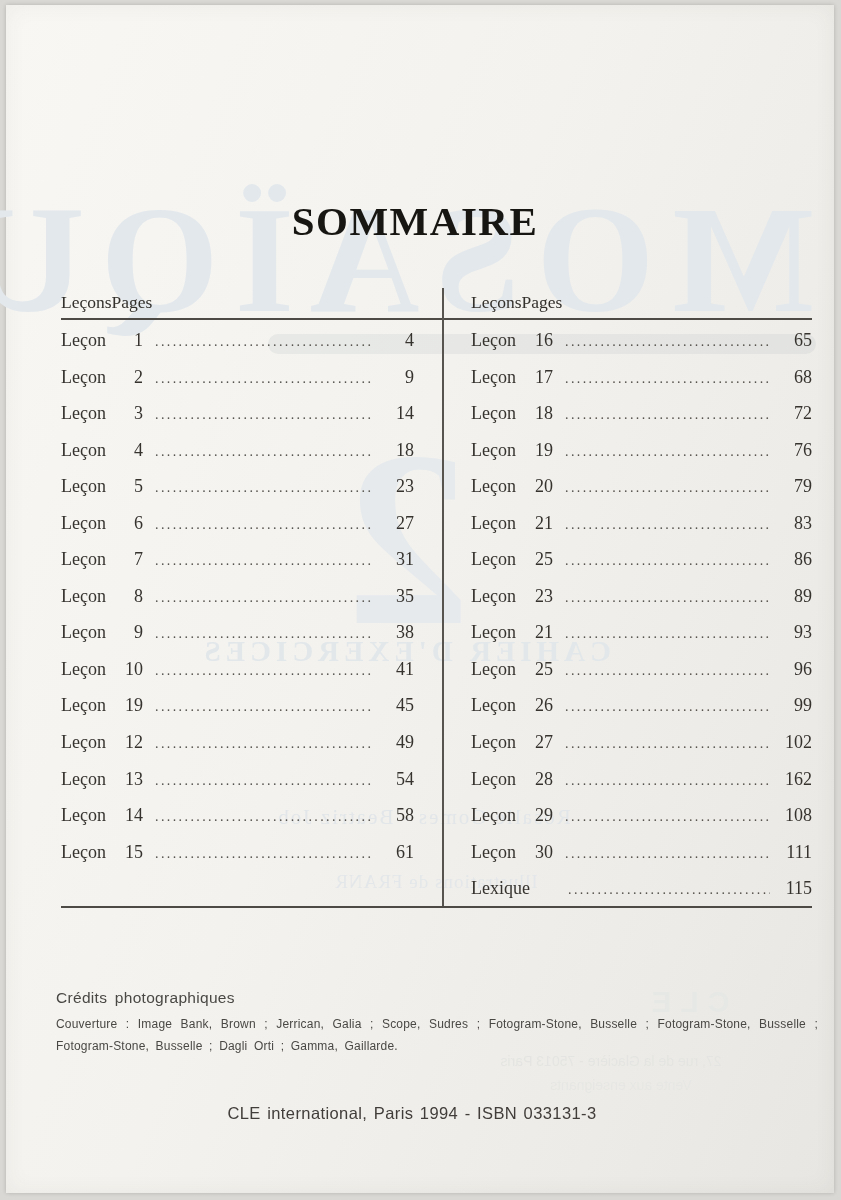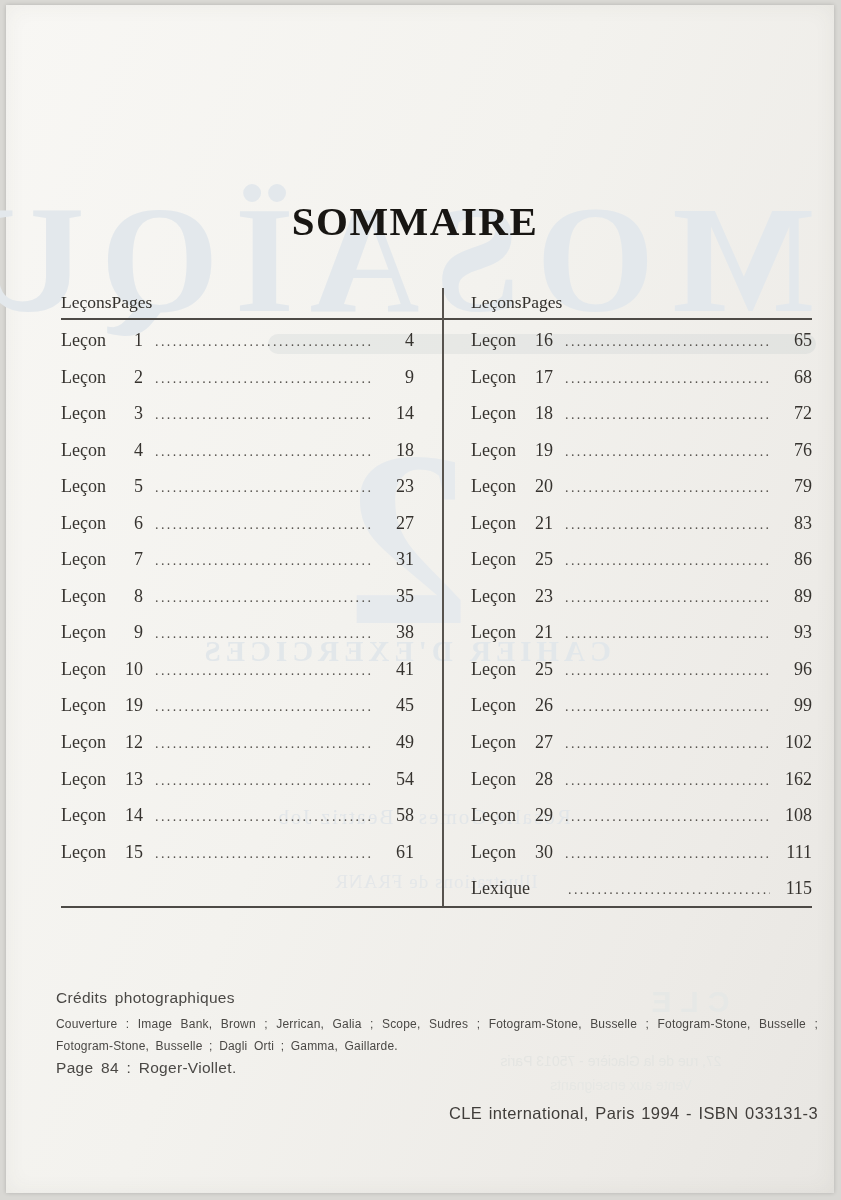--- a/index.html
+++ b/index.html
@@ -67,21 +67,21 @@
         margin:0 6px 0 8px;}
   .row-page{width:36px;text-align:right;font-size:18px;color:#36332f;}
 
   .credits{position:absolute;left:50px;width:762px;
            font-family:"Liberation Sans",sans-serif;color:#4a4845;}
   .credits-heading{top:984px;font-size:15.5px;letter-spacing:0.3px;word-spacing:3px;}
   .credits-body{top:1009px;font-size:12px;line-height:21.5px;text-align:justify;
                 letter-spacing:0.2px;word-spacing:3px;}
   .credits-page84{top:1054px;font-size:15.5px;letter-spacing:0.3px;word-spacing:3px;}
 
-  .imprint{position:absolute;left:0;right:16px;top:1099px;text-align:right;
+  .imprint{position:absolute;left:0;right:16px;top:1099px;text-align:center;
            font-family:"Liberation Sans",sans-serif;font-size:16.5px;
            letter-spacing:0.4px;word-spacing:1.5px;color:#403d3a;}
 </style>
 </head>
 <body>
 
 <div class="stage">
   <div class="page">
 
     <div class="ghost ghost-brand">MOSAÏQUE</div>
@@ -303,18 +303,17 @@
                 <span class="lesson-num"></span>
                 <span class="dots">..........................................................................................</span>
                 <span class="row-page">115</span>
               </div>
             </div>
         </div>
       </div>
 
       <div class="credits credits-heading">Crédits photographiques</div>
       <div class="credits credits-body">Couverture : Image Bank, Brown ; Jerrican, Galia ; Scope, Sudres ; Fotogram-Stone, Busselle ; Fotogram-Stone, Busselle ; Fotogram-Stone, Busselle ; Dagli Orti ; Gamma, Gaillarde.</div>
-      <div class="credits credits-page84">Page 84 : Roger-Viollet.</div>
 
       <div class="imprint">CLE international, Paris 1994 - ISBN 033131-3</div>
     </div>
   </div>
 </div>
 
 </body></html>

